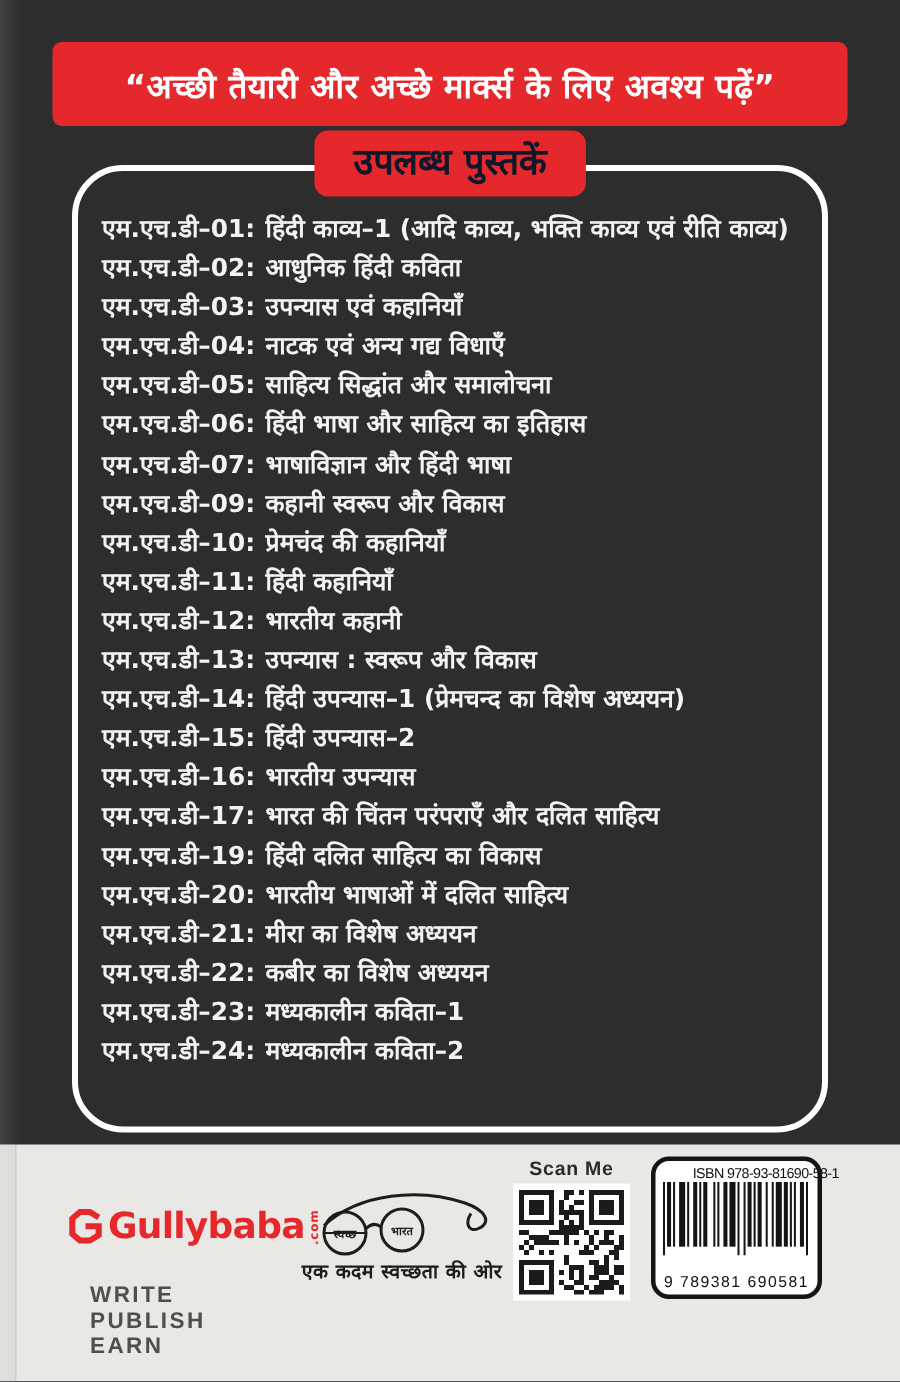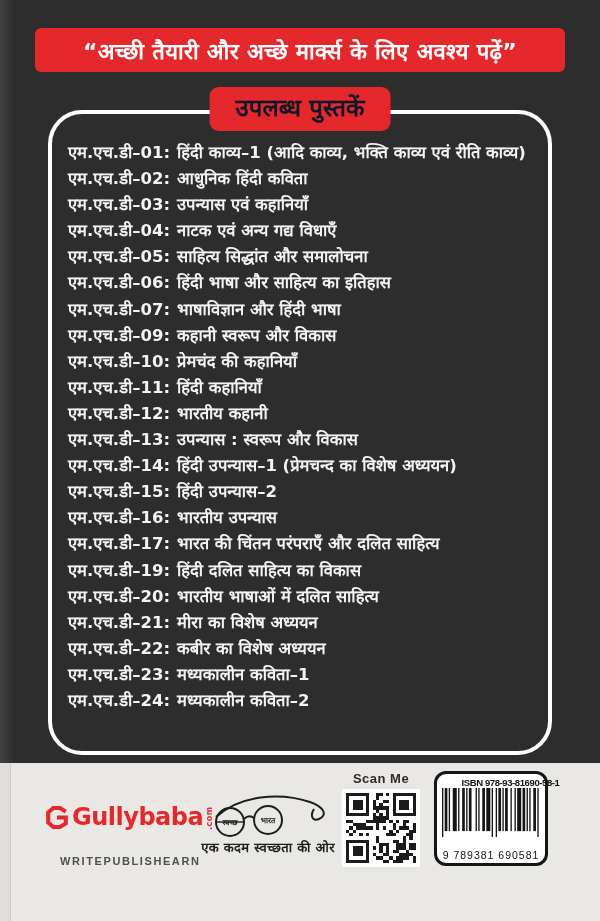--- a/index.html
+++ b/index.html
@@ -14,21 +14,21 @@
     background:var(--page-bg);
     font-family:"DejaVu Sans",sans-serif;
   }
   .edge-shade{
     position:absolute;left:0;top:0;width:14px;height:100%;z-index:9;
     background:linear-gradient(90deg,rgba(255,255,255,.10),rgba(255,255,255,0));
     pointer-events:none;
   }
   
   .top-banner{
-    position:absolute;left:35px;right:35px;top:28px;height:44px;
+    position:absolute;left:35px;right:35px;top:28px;height:56px;
     background:var(--accent-red);border-radius:6px;
     display:flex;align-items:center;justify-content:center;
   }
   .banner-text{color:#fff;font-weight:bold;font-size:22px;white-space:nowrap;letter-spacing:.3px;}
 
   
   .books-box{
     position:absolute;left:48px;right:48px;top:110px;height:645px;
     border:4px solid #fff;border-radius:34px;box-sizing:border-box;
   }
@@ -57,42 +57,43 @@
   .publisher{position:absolute;left:46px;top:42px;display:flex;color:var(--accent-red);}
   .g-icon svg{display:block;}
   .publisher-name{font-size:24px;font-weight:bold;letter-spacing:-.5px;line-height:1;margin-left:4px;}
   .publisher-tld{
     font-size:8px;font-weight:bold;writing-mode:vertical-rl;transform:rotate(180deg);
     margin-left:2px;letter-spacing:.5px;
   }
   .publisher-tagline{
     position:absolute;left:60px;top:92px;width:114px;
     display:flex;justify-content:space-between;
-    font-size:11px;letter-spacing:1.6px;color:#4f4f4d;font-weight:bold;
+    font-size:15px;letter-spacing:1.6px;color:#4f4f4d;font-weight:bold;
     font-family:"Liberation Sans",sans-serif;
+    flex-direction:column;
   }
   .swachh{position:absolute;left:198px;top:28px;width:140px;text-align:center;color:#1d1d1b;}
   .swachh svg{display:block;margin:0 auto;}
   .swachh-tagline{font-size:13px;font-weight:bold;margin-top:-3px;letter-spacing:.3px;}
 
   .qr-block{position:absolute;left:340px;top:8px;width:82px;text-align:center;}
   .scan-label{
     font-size:13px;font-weight:bold;color:#2c2b29;letter-spacing:.5px;
     font-family:"Liberation Sans",sans-serif;
   }
   .qr-tile{background:#fff;padding:4px;display:inline-block;margin-top:3px;line-height:0;}
   .qr-tile svg{width:70px;height:70px;shape-rendering:crispEdges;}
 
   .isbn-box{
     position:absolute;left:434px;top:8px;width:114px;height:95px;
     background:#fff;border:3px solid #151515;border-radius:12px;box-sizing:border-box;
     padding:3px 5px 2px;display:flex;flex-direction:column;align-items:center;
   }
   .isbn-text{
-    font-size:9.5px;font-weight:bold;color:#111;white-space:nowrap;letter-spacing:-.4px;
+    font-size:9.5px;font-weight:normal;color:#111;white-space:nowrap;letter-spacing:-.4px;
     font-family:"Liberation Sans",sans-serif;
     margin-left:39px;
   }
   .barcode{width:100%;height:52px;display:block;}
   .isbn-digits{
     font-size:10.5px;color:#111;letter-spacing:1px;white-space:nowrap;margin-top:12px;
     font-family:"Liberation Sans",sans-serif;
   }
 </style>
 </head>

